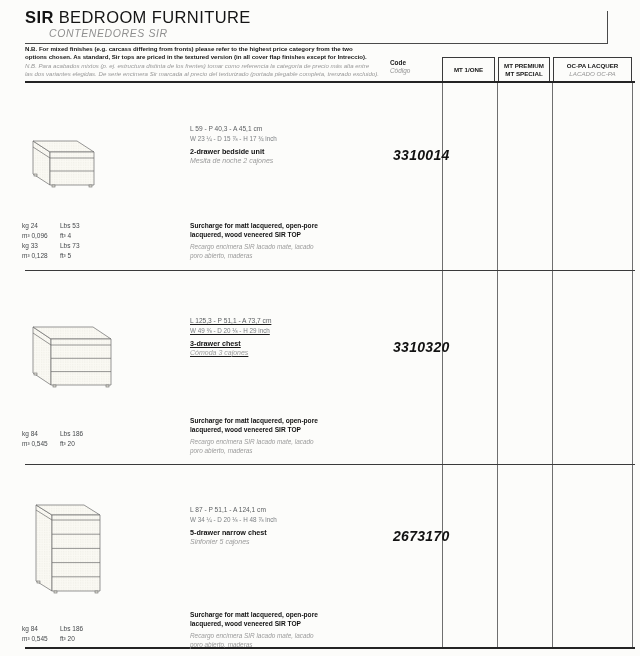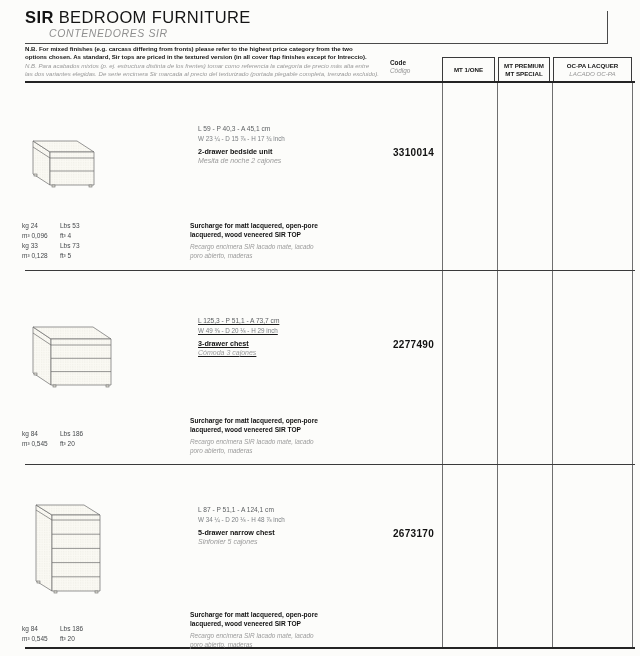--- a/index.html
+++ b/index.html
@@ -34,29 +34,29 @@
   .vline{background:#6f6f6f;width:1px;top:83px;height:565px;}
   
   .row{position:absolute;left:0;width:640px;}
   .row1{top:83px;height:187px;}
   .row2{top:270px;height:194px;}
   .row3{top:464px;height:184px;border-radius:9px;}
   .illus{position:absolute;}
   .row1 .illus{left:30px;top:55px;}
   .row2 .illus{left:29px;top:53px;}
   .row3 .illus{left:32px;top:39px;}
-  .dims{position:absolute;left:190px;margin-left:8px;}
+  .dims{position:absolute;left:190px;}
   .row1 .dims{top:41px;}
   .row2 .dims{top:46px;text-decoration:underline;}
   .row3 .dims{top:41px;}
   .dims .cm{font-size:6.6px;line-height:9.5px;color:#5d6063;}
   .dims .inch{font-size:6.3px;line-height:9px;color:#7d8084;}
   .dims .name-en{font-weight:700;font-size:7.2px;color:#121212;margin-top:4px;line-height:9.5px;}
   .dims .name-es{font-style:italic;font-size:7px;color:#9a9a9a;line-height:9.5px;}
-  .code{position:absolute;left:393px;font-weight:700;font-size:10px;letter-spacing:.3px;color:#121212;}
+  .code{position:absolute;left:393px;font-weight:700;font-size:14px;letter-spacing:.3px;color:#121212;font-style:italic;}
   .row1 .code{top:64px;}
   .row2 .code{top:69px;}
   .row3 .code{top:64px;}
   .weights{position:absolute;left:22px;font-size:6.5px;line-height:10px;color:#46494c;}
   .row1 .weights{top:138px;}
   .row2 .weights{top:159px;}
   .row3 .weights{top:160px;}
   .weights .a{display:inline-block;width:38px;}
   .surcharge{position:absolute;left:190px;}
   .row1 .surcharge{top:138px;}
@@ -164,21 +164,21 @@
       <rect class="foot" x="24" y="62" width="3" height="2"></rect>
       <rect class="foot" x="77" y="62" width="3" height="2"></rect>
       <rect class="foot" x="5" y="50" width="3" height="2"></rect>
     </svg>
     <div class="dims">
       <div class="cm">L 125,3 - P 51,1 - A 73,7 cm</div>
       <div class="inch">W 49 ⅜ - D 20 ⅛ - H 29 inch</div>
       <div class="name-en">3-drawer chest</div>
       <div class="name-es">Cómoda 3 cajones</div>
     </div>
-    <div class="code">2277490</div>
+    <div class="code">3310320</div>
     <div class="weights">
       <div><span class="a">kg 84</span><span>Lbs 186</span></div>
       <div><span class="a">m³ 0,545</span><span>ft³ 20</span></div>
     </div>
     <div class="surcharge">
       <div class="sur-en">Surcharge for matt lacquered, open-pore
 lacquered, wood veneered SIR TOP</div>
       <div class="sur-es">Recargo encimera SIR lacado mate, lacado
 poro abierto, maderas</div>
     </div>

